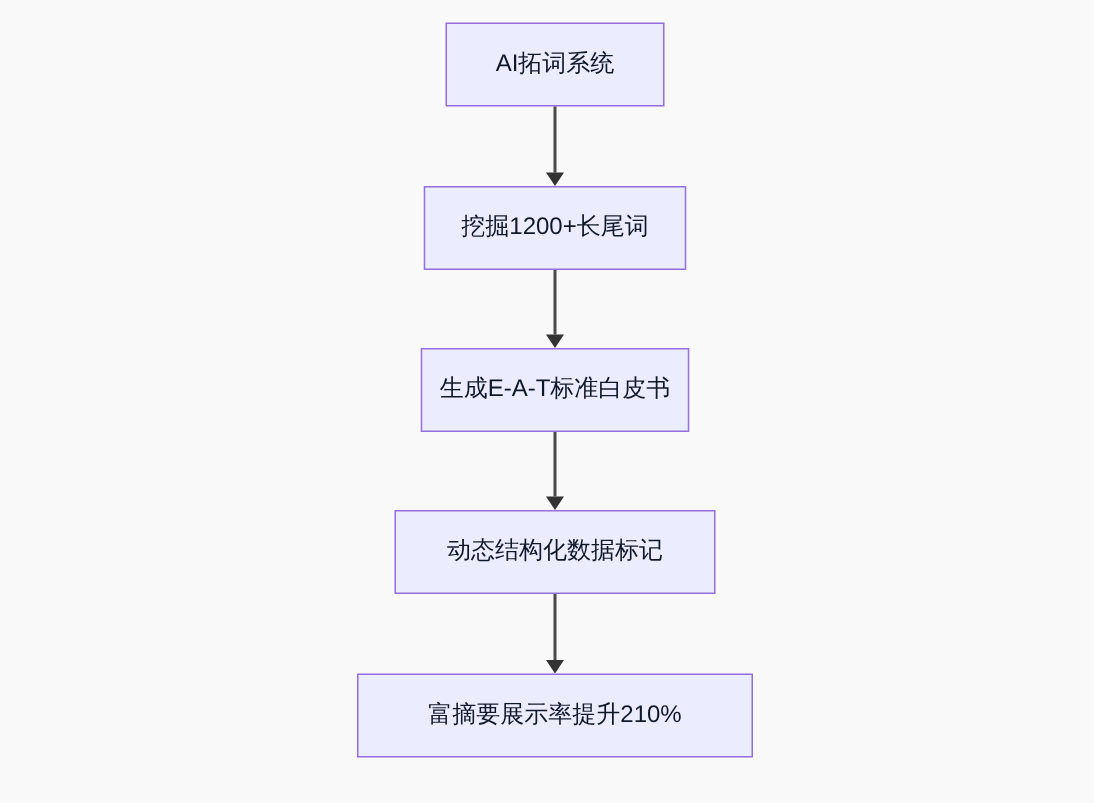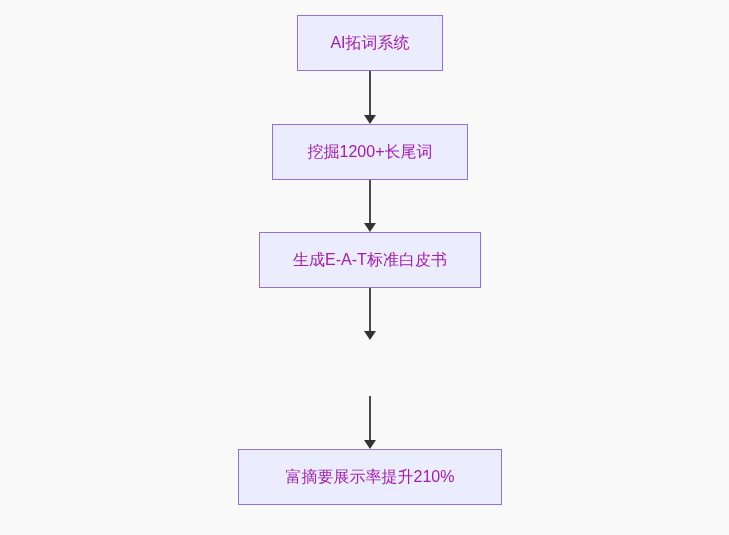--- a/index.html
+++ b/index.html
@@ -23,21 +23,21 @@
     height: 56px;
     box-sizing: border-box;
     background: #ECECFF;
     border: 1px solid #9370DB;
     display: flex;
     align-items: center;
     justify-content: center;
   }
   .node span {
     font-size: 16px;
-    color: #a21caf;
+    color: #0f172a;
     white-space: nowrap;
     line-height: 1;
   }
   .arrow {
     position: absolute;
     left: 370px;
     transform: translateX(-50%);
     width: 14px;
     display: flex;
     flex-direction: column;
@@ -63,38 +63,41 @@
 
   <div class="node" style="top:15px; width:146px">
     <span>AI拓词系统</span>
   </div>
 
   <div class="arrow" style="top:71px; height:53px">
     <div class="line"></div>
     <div class="head"></div>
   </div>
 
-  <div class="node" style="top:124px; width:196px">
+  <div class="node" style="top:124px; width:175px">
     <span>挖掘1200+长尾词</span>
   </div>
 
   <div class="arrow" style="top:180px; height:52px">
     <div class="line"></div>
     <div class="head"></div>
   </div>
 
-  <div class="node" style="top:232px; width:222px">
+  <div class="node" style="top:232px; width:179px">
     <span>生成E-A-T标准白皮书</span>
   </div>
 
   <div class="arrow" style="top:288px; height:52px">
     <div class="line"></div>
     <div class="head"></div>
   </div>
 
+  <div class="node" style="top:340px; width:214px">
+    <span>动态结构化数据标记</span>
+  </div>
 
   <div class="arrow" style="top:396px; height:53px">
     <div class="line"></div>
     <div class="head"></div>
   </div>
 
   <div class="node" style="top:449px; width:264px">
     <span>富摘要展示率提升210%</span>
   </div>
 

